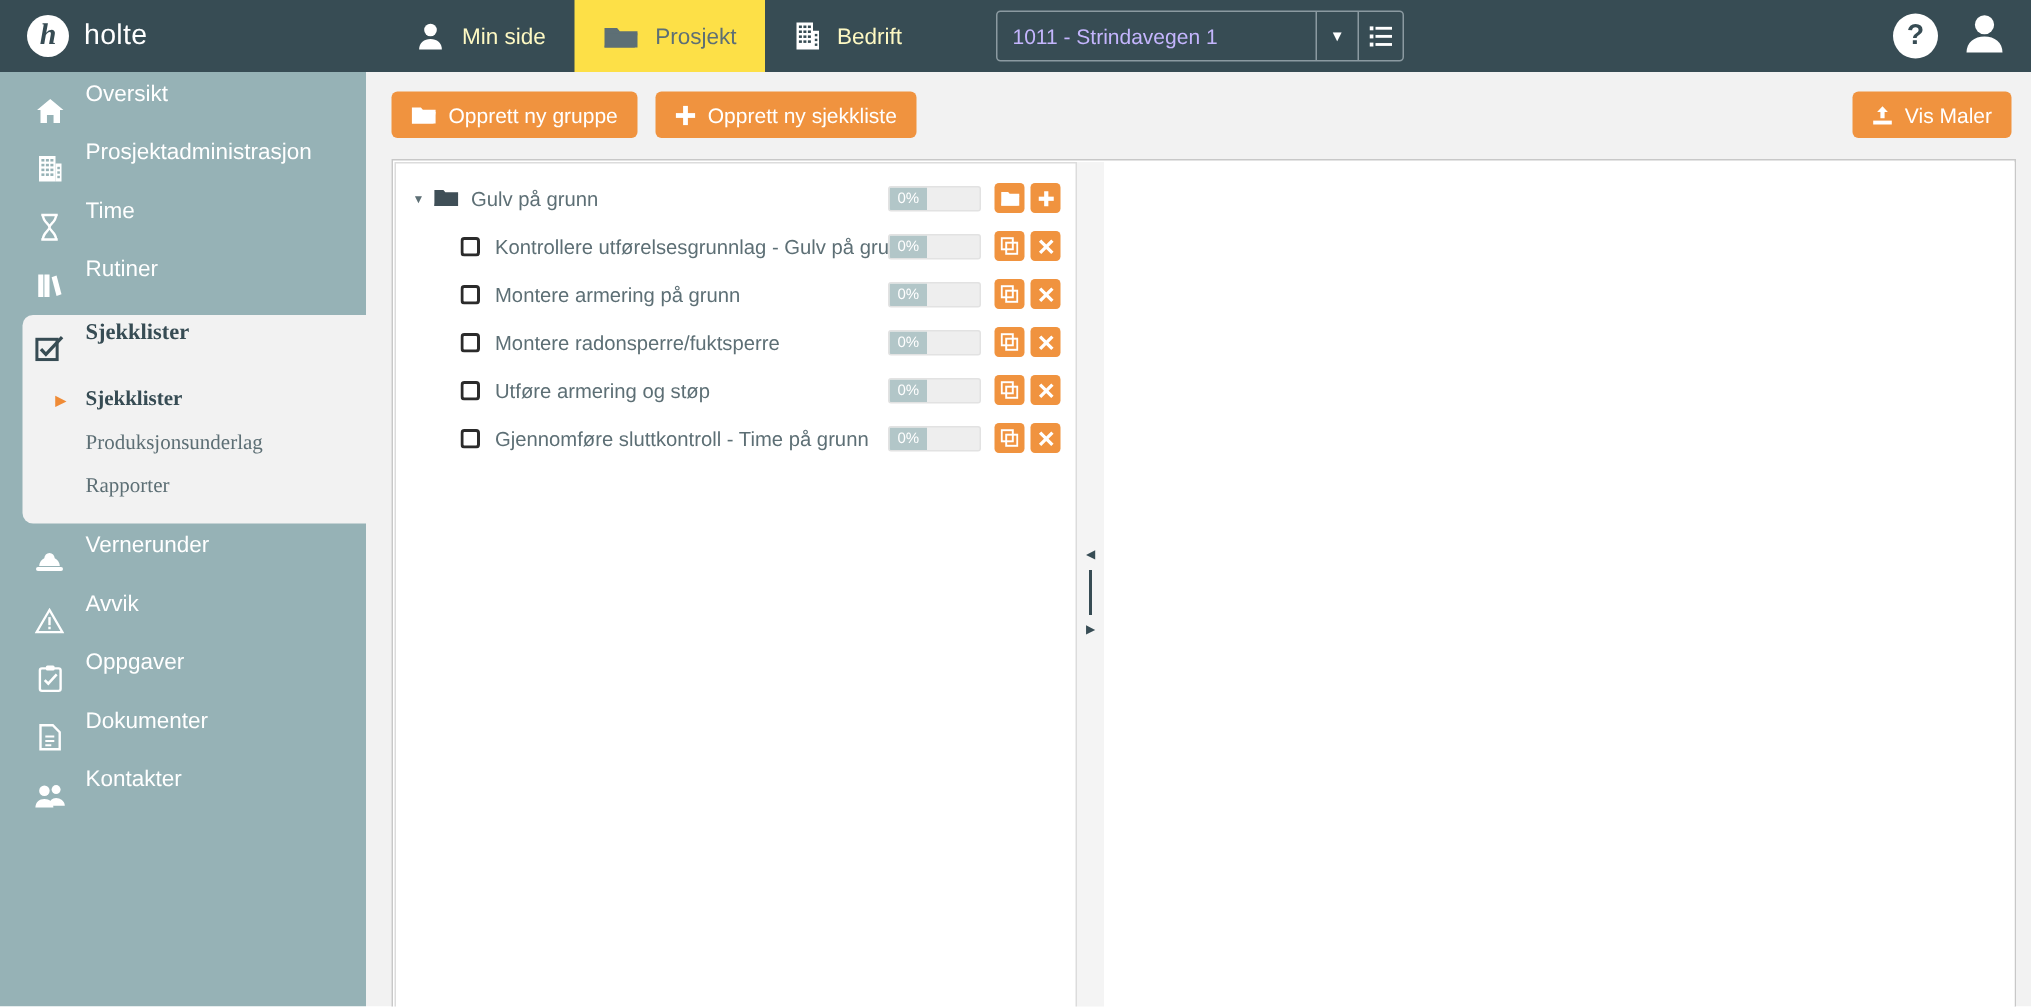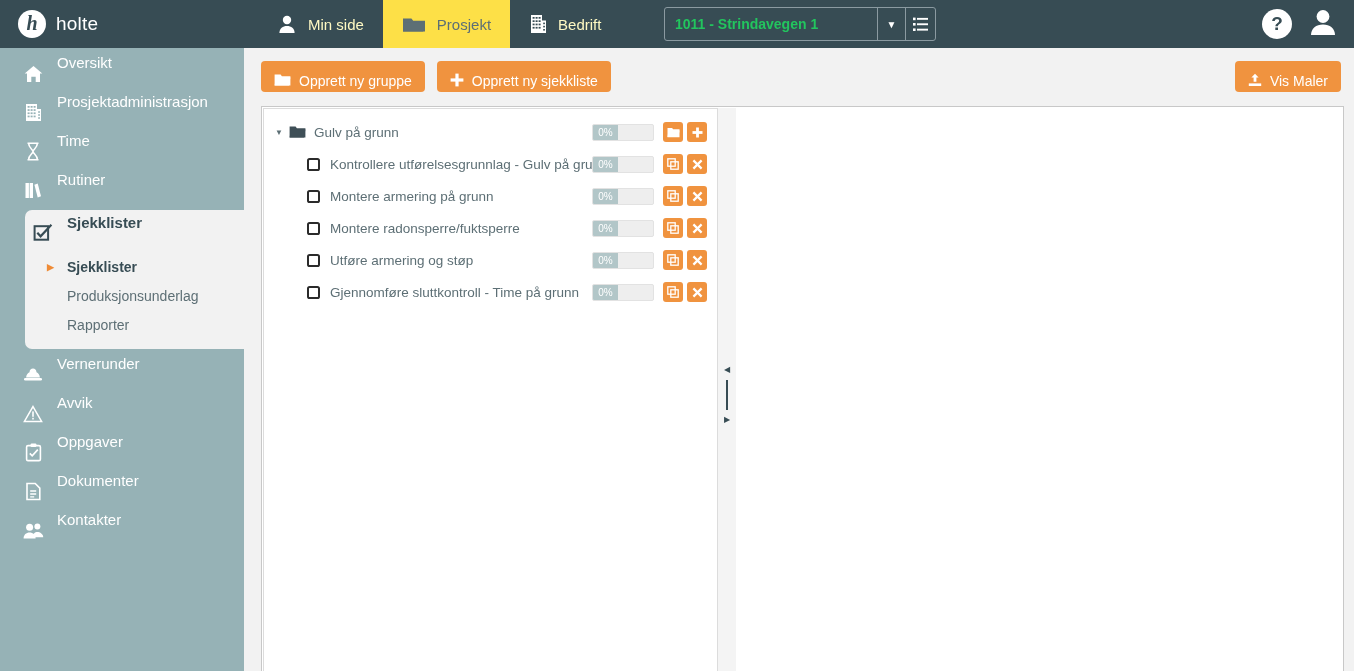--- a/index.html
+++ b/index.html
@@ -36,24 +36,25 @@
     height: 39px; display: flex; 
     gap: 13px; padding-left: 22px; color: #ffffff; font-size: 15px;
     position: relative;
   }
   .nav-item .nav-ico { width: 22px; display:flex; align-items:center; justify-content:center; }
   .nav-item .nav-ico svg { display: block; }
 
   
   .nav-group-active {
     background: #f2f2f2;
-    margin-left: 25px;
+    margin-left: 15px;
     border-top-left-radius: 7px;
     border-bottom-left-radius: 7px;
     padding: 4px 0 10px 0;
+    font-family: Liberation Serif, serif;
   }
   .nav-group-active .nav-item {
     color: #374c54; font-weight: bold; padding-left: 7px; height: 38px;
   }
   .subnav-item {
     height: 29px; display: flex; align-items: center; gap: 10px;
     padding-left: 22px; font-size: 14px; color: #5d6f75;
   }
   .subnav-item.current { color: #374c54; font-weight: bold; }
   .sub-arrow { color: #ef8b36; font-size: 9px; width: 10px; }
@@ -72,21 +73,21 @@
   .tab.active { background: #fde047; color: #5d6f75; }
   .tab .tab-ico { display: flex; align-items: center; }
 
   .proj-select {
     position: absolute; left: 420px; top: 7px;
     height: 34px; display: flex;
     border: 1px solid #8b9aa1; border-radius: 3px; overflow: hidden;
   }
   .proj-value {
     width: 212px; display: flex; align-items: center; padding-left: 10px;
-    color: #22c55e; font-size: 14px; white-space: nowrap; font-weight: bold;
+    color: #c4b5fd; font-size: 14px; white-space: nowrap;
   }
   .proj-caret {
     width: 28px; border-left: 1px solid #8b9aa1;
     display: flex; align-items: center; justify-content: center;
     color: #ffffff; font-size: 10px;
   }
   .proj-list {
     width: 30px; border-left: 1px solid #8b9aa1;
     display: flex; align-items: center; justify-content: center;
   }
@@ -100,22 +101,22 @@
 
   
   .content {
     position: absolute; left: 244px; top: 48px;
     width: 1110px; height: 623px; background: #f2f2f2;
   }
   .toolbar {
     position: absolute; left: 0; top: 13px; width: 1110px; height: 34px;
   }
   .btn {
-    display: inline-flex; align-items: flex-start; gap: 8px;
-    height: 31px; padding: 12px 13px; border: none; border-radius: 4px;
+    display: inline-flex; align-items: center; gap: 8px;
+    height: 31px; padding: 0 13px; border: none; border-radius: 4px;
     background: #f0933f; color: #ffffff; font-size: 14px;
     font-family: "Liberation Sans", sans-serif; cursor: pointer;
     vertical-align: top;
   }
   .toolbar-left { position: absolute; left: 17px; top: 0; display: flex; gap: 12px; }
   .toolbar-right { position: absolute; right: 13px; top: 0; }
 
   .panel-outer {
     position: absolute; left: 17px; top: 58px;
     width: 1083px; height: 605px;

